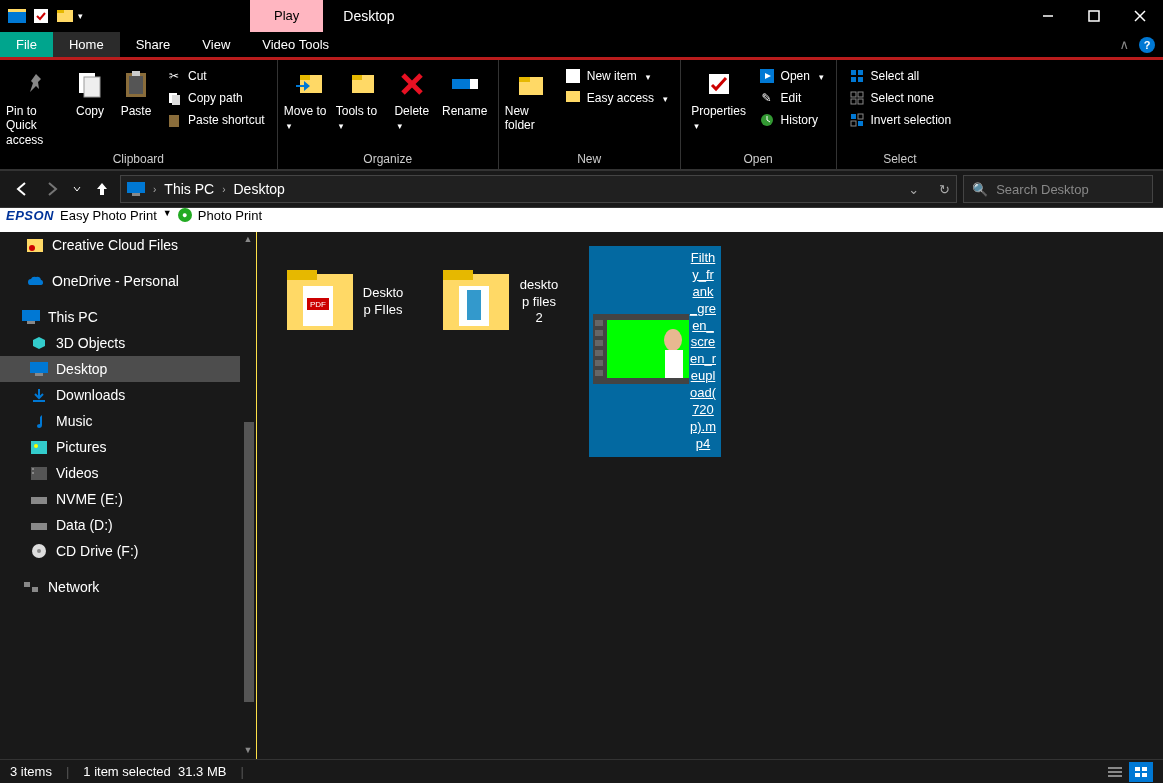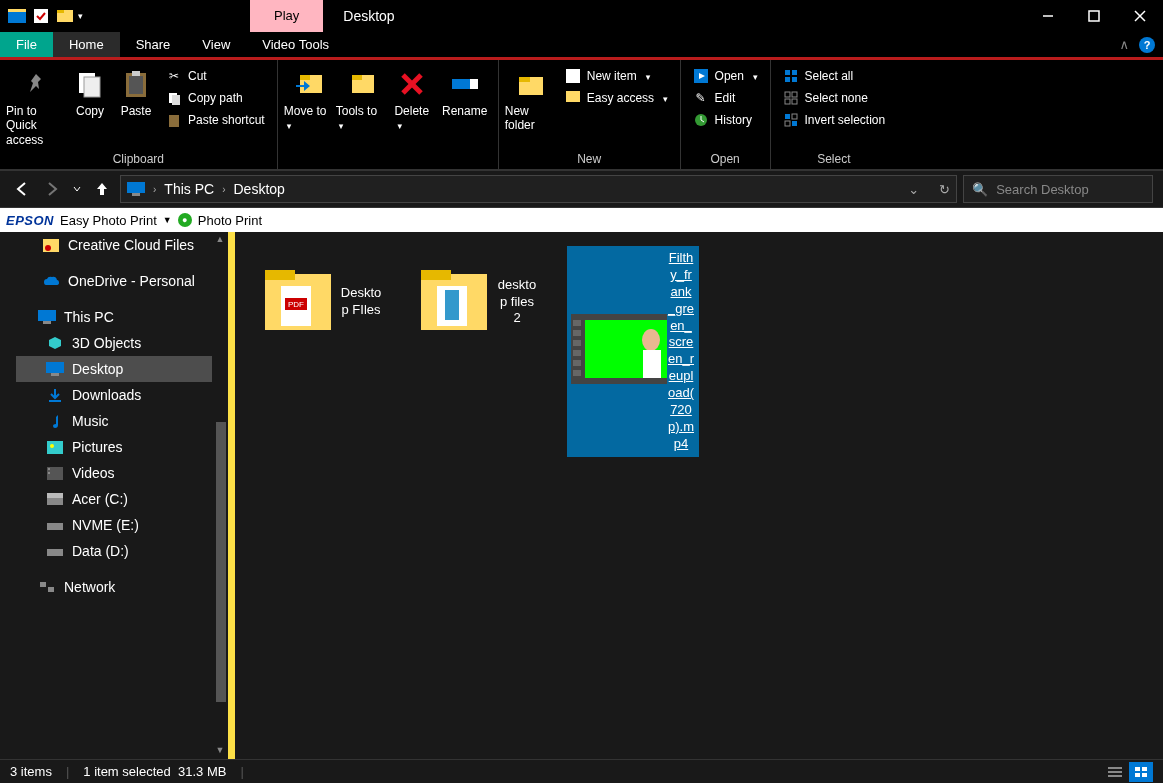--- a/index.html
+++ b/index.html
@@ -37,26 +37,26 @@
 
 
 .addrbar { height: 38px; background: #191919; display: flex; align-items: center; padding: 0 10px; gap: 6px; border-top:1px solid #333; border-bottom:1px solid #333;}
 .nav-btn { width: 24px; height: 24px; display: flex; align-items: center; justify-content: center; color: #fff; }
 .addr-box { flex: 1; background: #202020; height: 28px; display: flex; align-items: center; padding: 0 6px; gap: 8px; border:1px solid #444; }
 .crumb { color: #fff; font-size: 14px; }
 .crumb-sep { color: #aaa; font-size: 10px; }
 .search-box { width: 190px; background: #202020; height: 28px; display: flex; align-items: center; padding: 0 8px; gap: 8px; color: #888; border:1px solid #444;}
 
 
-.epsonbar { height: 24px; background: #fff; color: #000; display: flex; align-items: center; padding: 0 6px; gap: 6px; font-size: 13px; }
+.epsonbar { height: 24px; background: #fff; color: #000; display: flex; padding: 0 6px; gap: 6px; font-size: 13px; }
 .epson-brand { color: #003399; font-weight: bold; font-style: italic; letter-spacing: 0.5px; }
 
 
 .main { display: flex; height: calc(783px - 32px - 28px - 110px - 38px - 24px - 24px); }
-.tree { width: 235px; background: #191919; overflow-y: auto; border-right: 7px solid #fde047; position: relative; padding-left: 16px; }
+.tree { width: 257px; background: #191919; overflow-y: auto; border-right: 1px solid #fde047; position: relative; }
 .tree-scroll { position:absolute; right:0; top:0; width:16px; height:100%; background:#191919; }
 .tree-scroll .thumb { position:absolute; right:2px; top:190px; width:10px; height:280px; background:#555; }
 .tree-scroll .arr { position:absolute; right:2px; width:12px; height:12px; color:#888; font-size:9px; text-align:center; }
 .tree ul { list-style: none; }
 .tree-item { display: flex; align-items: center; gap: 8px; padding: 5px 8px 5px 30px; color: #fff; font-size: 14px; }
 .tree-item.top { padding-left: 26px; }
 .tree-item.l1 { padding-left: 22px; font-weight: normal; }
 .tree-item.selected { background: #4d4d4d; }
 .tree-item .tico { width: 18px; height: 16px; display:flex; align-items:center; justify-content:center; }
 
@@ -228,20 +228,21 @@
       <div class="rbtn-lg" style="width:54px">
         <div class="ico">
             <svg width="30" height="18">
               <rect x="2" y="4" width="18" height="10" fill="#0078d4"></rect>
               <rect x="20" y="4" width="8" height="10" fill="#fff"></rect>
             </svg>
           </div>
         <span>Rename</span>
       </div>
     </div>
+    <div class="rgroup-label">Organize</div>
   </div>
 
   <div class="rgroup">
     <div class="rgroup-body">
       <div class="rbtn-lg" style="width:52px">
         <div class="ico">
             <svg width="30" height="26">
               <rect x="3" y="6" width="24" height="18" fill="#ffd966"></rect>
               <rect x="3" y="6" width="11" height="5" fill="#e6b800"></rect>
             </svg>
@@ -267,20 +268,29 @@
             <span>Easy access</span> 
             <span class="dd-arrow"></span>
           </div>
       </div>
     </div>
     <div class="rgroup-label">New</div>
   </div>
 
   <div class="rgroup">
     <div class="rgroup-body">
+      <div class="rbtn-lg" style="width:64px">
+        <div class="ico">
+            <svg width="26" height="26">
+              <rect x="3" y="3" width="20" height="20" fill="#fff"></rect>
+              <path d="M6 14 L10 18 L20 7" stroke="#c00" stroke-width="3" fill="none"></path>
+            </svg>
+          </div>
+        <span><span>Properties</span><br><span class="dd-arrow"></span></span>
+      </div>
       <div class="rbtn-sm-col">
         <div class="rbtn-sm">
             <span class="ico">
               <svg width="14" height="14">
                 <rect width="14" height="14" fill="#0078d4"></rect>
                 <path d="M5 4 L11 7 L5 10 Z" fill="#fff"></path>
               </svg>
             </span>
             <span>Open</span> 
             <span class="dd-arrow"></span>
@@ -474,42 +484,42 @@
             <svg width="16" height="13">
               <rect width="16" height="13" fill="#555"></rect>
               <rect x="1" y="1" width="2" height="2" fill="#888"></rect>
               <rect x="1" y="5" width="2" height="2" fill="#888"></rect>
             </svg>
           </span>
           <span>Videos</span>
         </li>
       <li class="tree-item">
           <span class="tico">
-            <svg width="16" height="12">
-              <rect y="5" width="16" height="7" fill="#888"></rect>
-              <rect width="16" height="5" fill="#bbb"></rect>
-            </svg>
-          </span>
-          <span>Acer (C:)</span>
-        </li>
-      <li class="tree-item">
-          <span class="tico">
             <svg width="16" height="10">
               <rect y="3" width="16" height="7" fill="#888"></rect>
             </svg>
           </span>
           <span>NVME (E:)</span>
         </li>
       <li class="tree-item">
           <span class="tico">
             <svg width="16" height="10">
               <rect y="3" width="16" height="7" fill="#888"></rect>
             </svg>
           </span>
           <span>Data (D:)</span>
+        </li>
+      <li class="tree-item">
+          <span class="tico">
+            <svg width="16" height="16">
+              <circle cx="8" cy="8" r="7" fill="#ddd"></circle>
+              <circle cx="8" cy="8" r="2" fill="#888"></circle>
+            </svg>
+          </span>
+          <span>CD Drive (F:)</span>
         </li>
       <li style="height:10px"></li>
       <li class="tree-item l1">
           <span class="tico">
             <svg width="18" height="14">
               <rect x="2" y="2" width="6" height="5" fill="#888"></rect>
               <rect x="10" y="7" width="6" height="5" fill="#888"></rect>
             </svg>
           </span>
           <span>Network</span>

